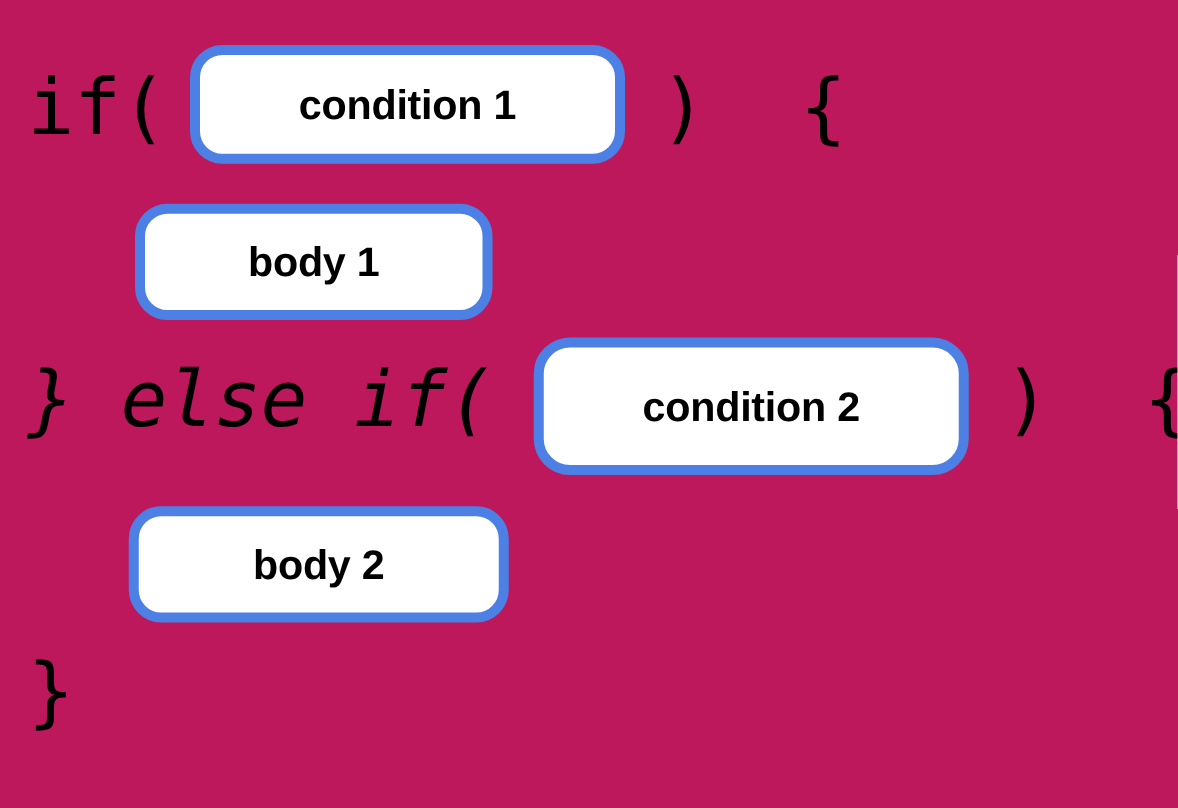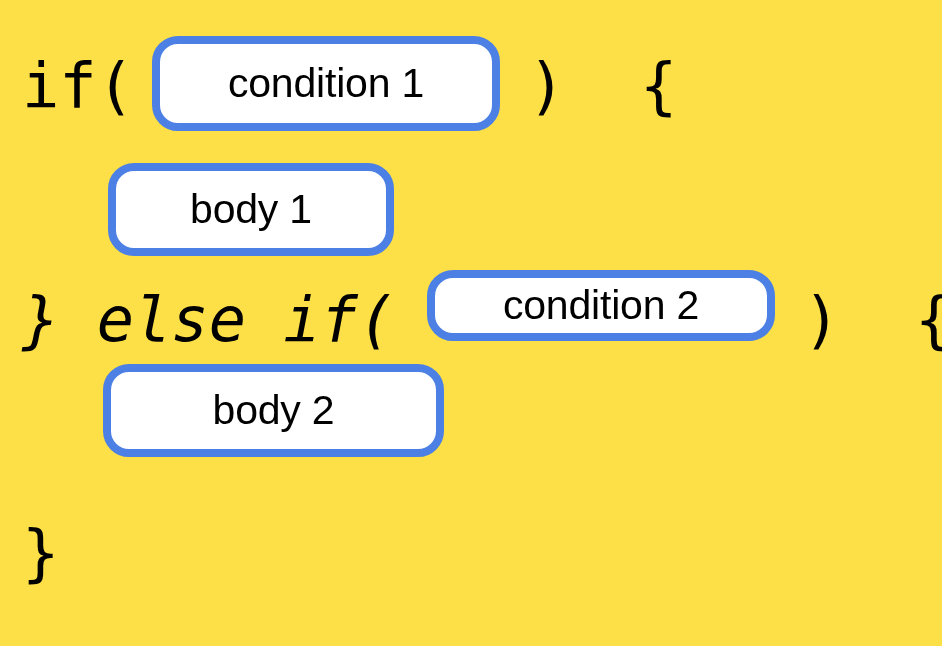--- a/index.html
+++ b/index.html
@@ -5,21 +5,21 @@
 <style>
   html, body {
     margin: 0;
     padding: 0;
     background: #ffffff;
   }
   #canvas {
     position: relative;
     width: 942px;
     height: 646px;
-    background: #fde047;
+    background: #be185d;
     overflow: hidden;
   }
 
   
   .code {
     position: absolute;
     font-family: "DejaVu Sans Mono", "Liberation Mono", monospace;
     font-size: 62px;
     font-weight: 400;
     line-height: 1;
@@ -34,39 +34,39 @@
     box-sizing: border-box;
     background: #ffffff;
     border: 8px solid #4d80e4;
     border-radius: 26px;
     display: flex;
     align-items: center;
     justify-content: center;
   }
   .slot-label {
     font-family: "Liberation Sans", "DejaVu Sans", sans-serif;
-    font-size: 41px;
-    font-weight: 400;
+    font-size: 33px;
+    font-weight: 700;
     color: #000000;
     letter-spacing: -0.2px;
     white-space: nowrap;
     line-height: 1;
   }
 
   
   #tok-if            { left: 22px;  top: 55px;  }
   #tok-close-1       { left: 528px; top: 55px;  }
   #tok-else-if       { left: 22px;  top: 289px; font-style: italic; }
   #tok-close-2       { left: 803px; top: 289px; }
   #tok-end-brace     { left: 22px;  top: 522px; }
 
   #slot-condition-1  { left: 152px; top: 36px;  width: 348px; height: 95px; }
   #slot-body-1       { left: 108px; top: 163px; width: 286px; height: 93px; }
-  #slot-condition-2  { left: 427px; top: 270px; width: 348px; height: 71px; }
-  #slot-body-2       { left: 103px; top: 364px; width: 341px; height: 93px; }
+  #slot-condition-2  { left: 427px; top: 270px; width: 348px; height: 110px; border-radius: 29px; }
+  #slot-body-2       { left: 103px; top: 405px; width: 304px; height: 93px; }
 </style>
 </head>
 <body>
 
 <div id="canvas">
 
   <span class="code" id="tok-if">if(</span>
 
   <div class="slot" id="slot-condition-1">
     <span class="slot-label">condition 1</span>

